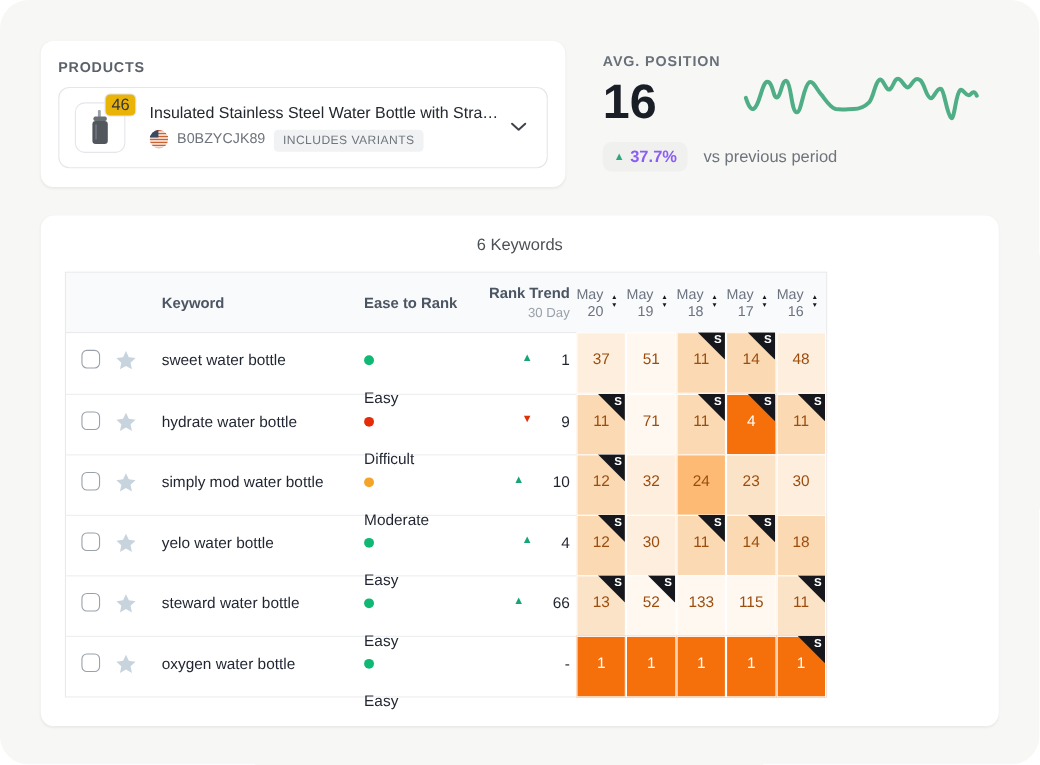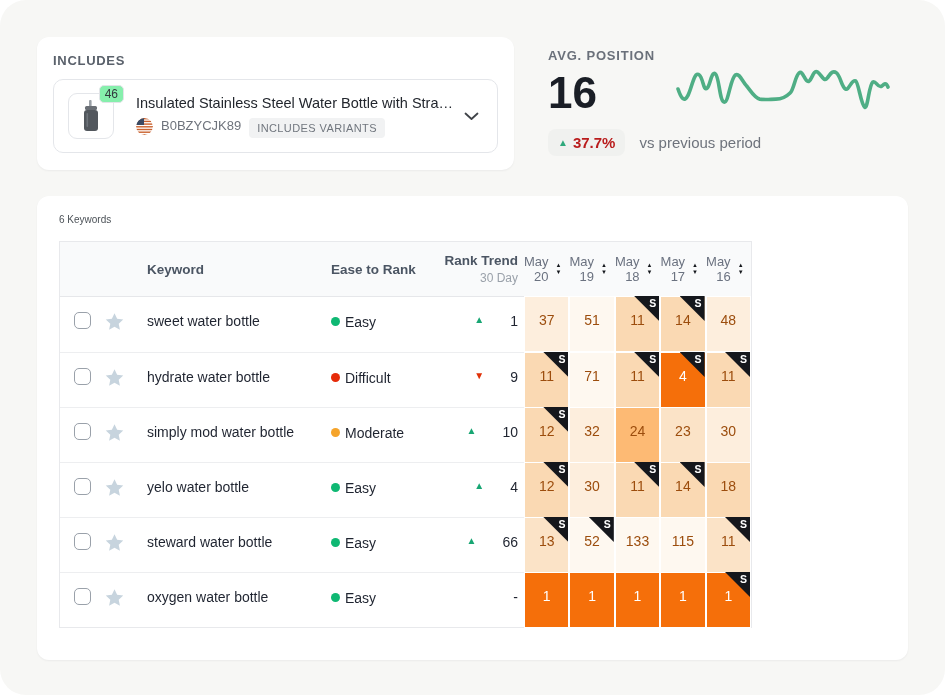--- a/index.html
+++ b/index.html
@@ -20,23 +20,23 @@
     position: relative; margin-top: 11px; height: 74px;
     border: 1px solid #E4E6EA; border-radius: 10px;
     display: flex; align-items: center; padding: 0 44px 0 14px; cursor: pointer;
   }
   .thumb-wrap { position: relative; width: 46px; height: 46px; flex: 0 0 auto; }
   .thumb {
     width: 46px; height: 46px; border: 1px solid #E4E6EA; border-radius: 9px;
     background: #fff; display: flex; align-items: center; justify-content: center;
   }
   .count-badge {
-    position: absolute; top: -8px; right: -10px; background: #86efac;
+    position: absolute; top: -8px; right: -10px; background: #eab308;
     border: 1px solid #E2E4E8; border-radius: 5px; padding: 1px 5px;
-    font-size: 12px; color: #33383E;
+    font-size: 15px; color: #33383E;
   }
   .product-info { margin-left: 22px; min-width: 0; }
   .product-title {
     font-size: 14.5px; font-weight: 500; color: #23272E; white-space: nowrap;
     overflow: hidden; text-overflow: ellipsis; max-width: 330px;
   }
   .product-meta { display: flex; align-items: flex-start; gap: 8px; margin-top: 7px; }
   .flag { width: 17px; height: 17px; border-radius: 50%; overflow: hidden; flex: 0 0 auto; }
   .asin { font-size: 13px; color: #6E737C; }
   .variants-badge {
@@ -48,25 +48,25 @@
   .stats { position: absolute; left: 548px; top: 48px; width: 360px; }
   .stats-label { font-size: 13px; font-weight: bold; color: #6A707A; letter-spacing: .8px; }
   .stats-value { font-size: 44px; font-weight: bold; color: #1A1E26; line-height: 1; margin-top: 8px; }
   .sparkline { position: absolute; left: 128px; top: 8px; }
   .stats-foot { display: flex; align-items: center; gap: 14px; margin-top: 14px; }
   .change-pill {
     display: inline-flex; align-items: center; gap: 5px; background: #F0F1EF;
     border-radius: 8px; padding: 5px 10px;
   }
   .change-tri { font-size: 10px; line-height: 1; }
-  .change-val { font-size: 15px; font-weight: bold; color: #b91c1c; }
+  .change-val { font-size: 15px; font-weight: bold; color: #8b5cf6; }
   .change-caption { font-size: 15px; color: #6E737C; }
   
   .table-card { left: 37px; top: 196px; width: 871px; height: 464px; padding: 18px 22px 22px 22px; }
-  .table-title { font-size: 10px; color: #4B5157; }
+  .table-title { font-size: 15px; color: #4B5157; text-align: center; }
   .kw-table { margin-top: 16px; border: 1px solid #E8E9EC; width: 693px; }
   .tr-grid { display: grid; grid-template-columns: 44px 33px 194px 110px 83px repeat(5, 1fr); }
   .thead { background: #F9FAFB; height: 55px; border-bottom: 1px solid #E6E7EA; align-items: center; }
   .th { font-size: 13.5px; color: #4B5563; font-weight: bold; }
   .th-kw { padding-left: 10px; }
   .th-trend { text-align: right; padding-right: 6px; }
   .th-trend .sub { font-size: 12px; color: #9AA1AA; font-weight: normal; margin-top: 3px; }
   .th-date { display: flex; align-items: center; justify-content: flex-end; padding-right: 8px; cursor: pointer; }
   .date-txt { text-align: right; color: #6B7280; font-size: 13px; line-height: 15px; font-weight: normal; }
   .sort { display: flex; flex-direction: column; align-items: center; margin-left: 7px; gap: 2px; }
@@ -75,21 +75,21 @@
   .tbody .tr:first-child { border-top: none; }
   .td { position: relative; }
   .td-check { display: flex; justify-content: center; }
   .checkbox {
     width: 17px; height: 17px; margin-top: 15px; border: 1.5px solid #9AA1AA;
     border-radius: 5px; background: #fff; cursor: pointer;
   }
   .td-star { display: flex; justify-content: flex-start; }
   .star { width: 21px; height: 21px; margin-top: 14px; fill: #C7D4DE; cursor: pointer; }
   .td-kw { font-size: 14px; color: #1F2430; padding: 16px 0 0 10px; }
-  .td-ease { display: flex; align-items: flex-start; padding-top: 17px; gap: 5px; font-size: 14px; color: #1F2430; }
+  .td-ease { display: flex; align-items: flex-start; padding-top: 17px; gap: 21px; font-size: 14px; color: #1F2430; flex-direction: column; }
   .dot { width: 9px; height: 9px; border-radius: 50%; margin-top: 3px; }
   .td-trend { display: flex; justify-content: flex-end; align-items: flex-start; padding: 16px 6px 0 0; gap: 26px; }
   .tri { font-size: 10px; line-height: 14px; }
   .tval { font-size: 14px; color: #1F2430; }
   .td-date {
     margin-top: -1px; height: 56px; border: 1.5px solid #fff;
     text-align: center; padding-top: 15px; font-size: 14px; color: #9C4D0D; cursor: pointer;
   }
   .td-date.white-text { color: #fff; }
   .s-badge {
@@ -97,21 +97,21 @@
     background: #15171C; clip-path: polygon(0 0, 100% 0, 100% 100%);
   }
   .s-badge i { position: absolute; top: 1px; right: 3px; font-style: normal; font-size: 10.5px; font-weight: bold; color: #fff; }
 </style>
 </head>
 <body>
 
 <div class="screen">
 
   <div class="card products-card">
-    <div class="section-label">INCLUDES</div>
+    <div class="section-label">PRODUCTS</div>
     <div class="product-select">
       <div class="thumb-wrap">
         <div class="thumb">
           <svg width="22" height="32" viewBox="0 0 22 32">
             <rect x="9" y="0" width="2.6" height="7" rx="1" fill="#9AA0A6"></rect>
             <rect x="5" y="6" width="12" height="4" rx="1.5" fill="#6A6F75"></rect>
             <rect x="4" y="10" width="14" height="21" rx="3" fill="#52575D"></rect>
             <rect x="6.5" y="13" width="1.6" height="14" rx="0.8" fill="#6E747B"></rect>
           </svg>
         </div>

